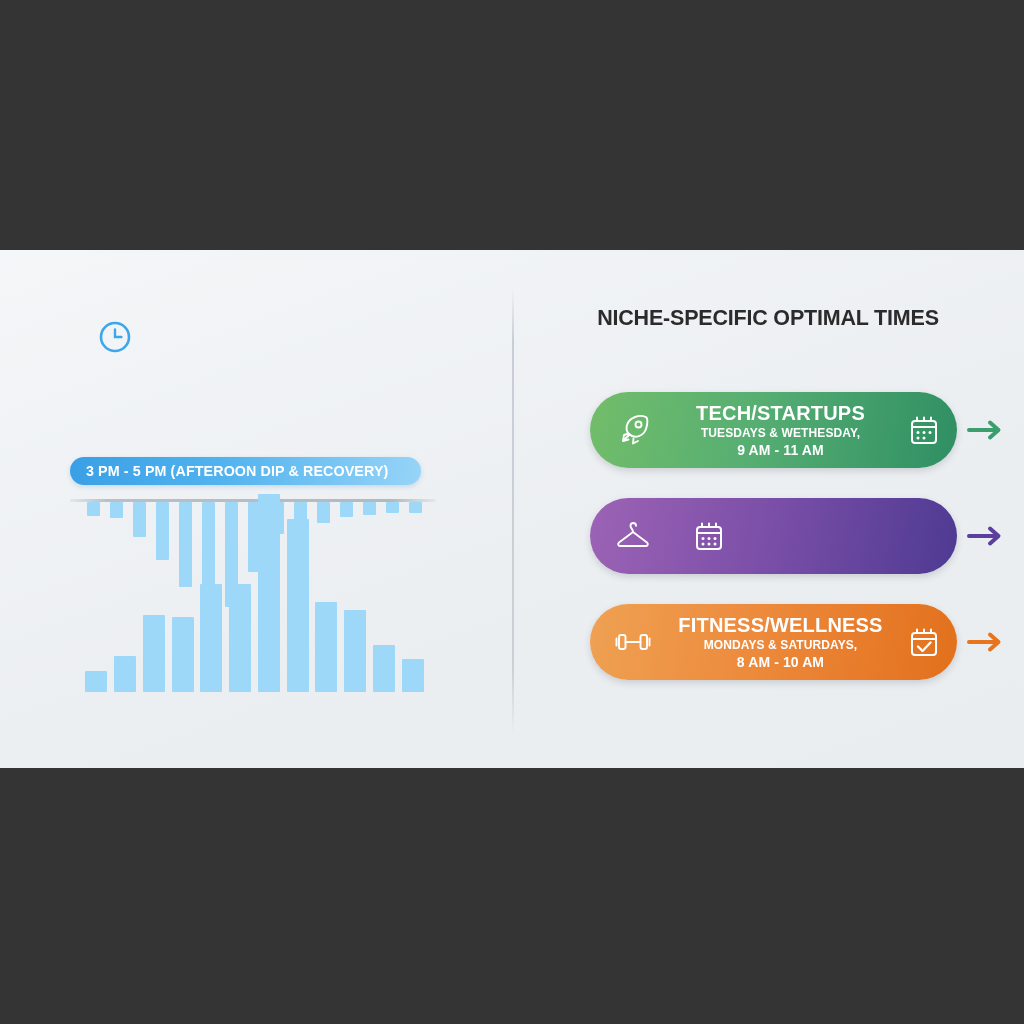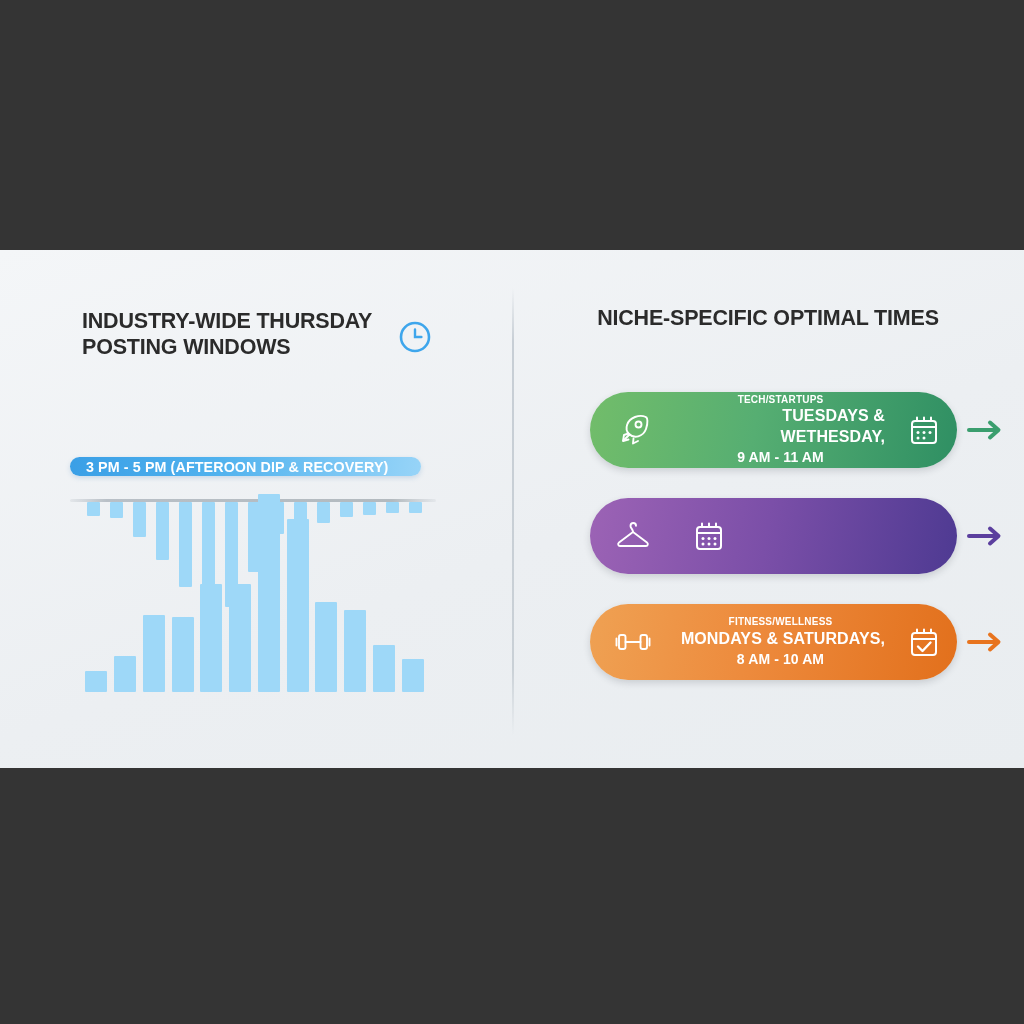--- a/index.html
+++ b/index.html
@@ -40,21 +40,21 @@
     position:absolute; left:70px; color:#ffffff; font-weight:bold;
     text-transform:uppercase; display:flex; align-items:center;
     border-radius:999px; letter-spacing:0.1px;
     box-shadow:0 2px 5px rgba(70,130,190,0.22);
   }
   .pill-1 {
     top:162px; width:367px; height:34px; font-size:14.6px; padding-left:17px;
     background:linear-gradient(95deg,#3ea2e8 0%,#55b3ee 38%,#8fd0f6 100%);
   }
   .pill-2 {
-    top:207px; width:351px; height:19px; font-size:14.3px; padding-left:16px;
+    top:207px; width:351px; height:28px; font-size:14.3px; padding-left:16px;
     background:linear-gradient(95deg,#3a9fe6 0%,#50b2ee 42%,#97d4f8 100%);
   }
 
   .axis-line {
     position:absolute; left:70px; top:249px; width:366px; height:3px;
     background:linear-gradient(to right, rgba(190,196,203,0.25) 0%, #b9c0c7 10%, #b3babf 88%, rgba(190,196,203,0.2) 100%);
     border-radius:2px;
   }
 
   .chart { position:absolute; left:82px; top:252px; width:345px; height:190px; }
@@ -86,42 +86,41 @@
   }
   .card-green  { background:linear-gradient(100deg,#72bd6a 0%,#56ae72 45%,#2f8f63 100%); }
   .card-purple { background:linear-gradient(100deg,#9c63b5 0%,#7b4fa8 48%,#4e3a92 100%); }
   .card-orange { background:linear-gradient(100deg,#efa153 0%,#ed8a3c 45%,#e2701c 100%); }
 
   .card-icon { width:86px; display:flex; align-items:center; justify-content:center; flex:none; }
   .card-text {
     flex:1; text-align:center; color:#ffffff; text-transform:uppercase;
     padding-right:6px;
   }
-  .card-niche { font-size:10px; font-weight:bold; letter-spacing:0.2px; line-height:1.26; }
-  .card-days  { font-size:16px; font-weight:bold; letter-spacing:0.1px; line-height:1.3;text-align:right; }
+  .card-niche { font-size:20px; font-weight:bold; letter-spacing:0.2px; line-height:1.26; }
+  .card-days  { font-size:12px; font-weight:bold; letter-spacing:0.1px; line-height:1.3; }
   .card-hours { font-size:14px; font-weight:bold; letter-spacing:0.1px; line-height:1.3; }
   .card-cal { width:66px; display:flex; align-items:center; justify-content:center; flex:none; }
   .card-arrow { margin-left:10px; display:flex; align-items:center; }
 </style>
 </head>
 <body>
 
 <div id="stage">
 
   <div class="band band-top"></div>
   <div class="band band-bottom"></div>
 
   <div class="canvas">
 
     <div class="divider"></div>
 
     <div class="left">
 
       <div class="left-head">
-        <div class="left-title">INDUSTRY-WIDE THURSDAY POSTING WINDOWS</div>
         <div class="clock-wrap">
           <svg width="34" height="34" viewBox="0 0 34 34">
             <circle cx="17" cy="17" r="14" fill="none" stroke="#3ea6ec" stroke-width="2.6"></circle>
             <path d="M17 9.5 L17 17 L23.4 17" fill="none" stroke="#3ea6ec" stroke-width="2.4" stroke-linecap="round"></path>
           </svg>
         </div>
       </div>
 
       <div class="pill pill-2">
         <span>3 PM - 5 PM (AFTEROON DIP &amp; RECOVERY)</span>

